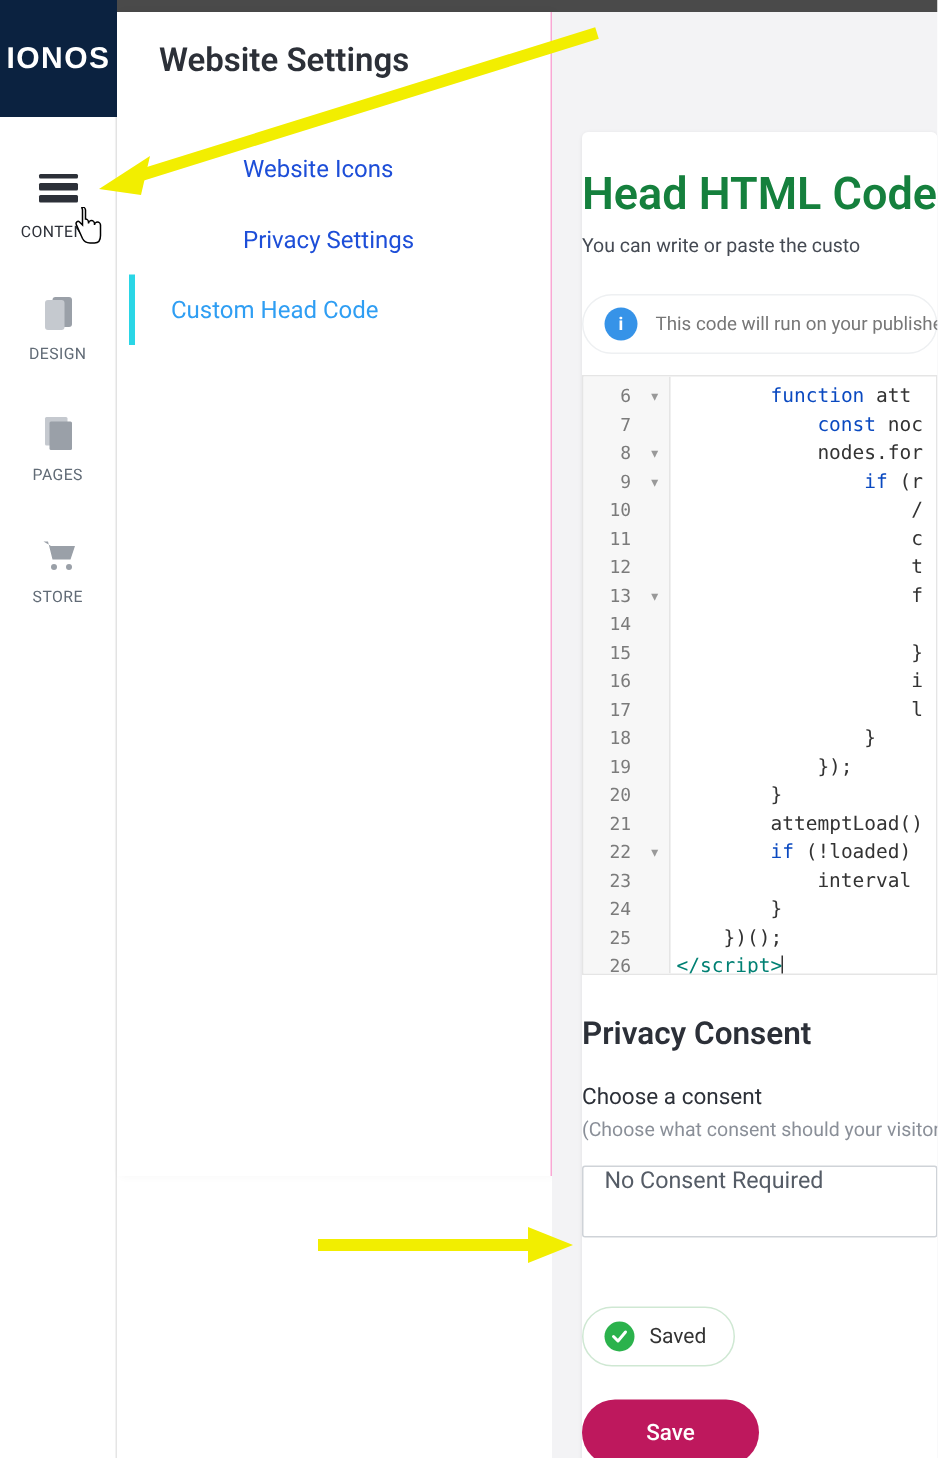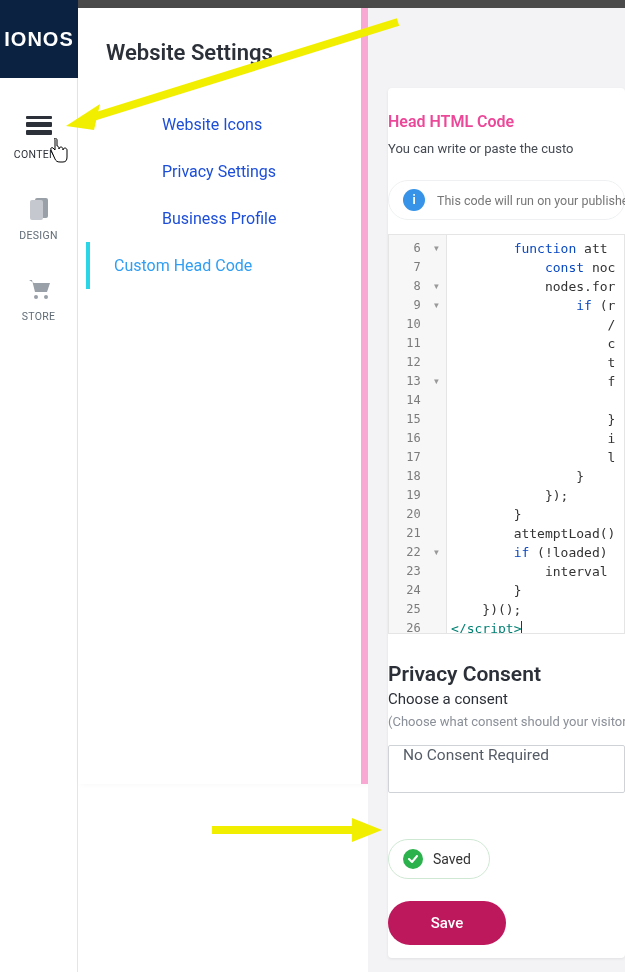--- a/index.html
+++ b/index.html
@@ -28,22 +28,22 @@
     .rail-item.active { color: #2c3038; }
     .rail-icon { width: 30px; height: 30px; margin-bottom: 6px; display: flex; align-items: center; justify-content: center; }
     .rail-label { font-size: 10.5px; letter-spacing: 0.3px; }
     .icon-hamburger div { height: 5px; background: #2c3038; margin-bottom: 3px; border-radius: 1px; }
     .icon-hamburger { width: 26px; }
     .icon-hamburger div:first-child { height: 3px; }
 
     
     .subbar {
       position: absolute; top: 8px; left: 78px; width: 290px; height: 776px;
-      background: #fff; padding: 20px 24px 20px 28px;
-      border-right: 7px solid #f9a8d4; box-shadow: 2px 0 6px rgba(0,0,0,0.04);
+      background: #fff; padding: 8px 24px 20px 28px;
+      border-right: 1px solid #f9a8d4; box-shadow: 2px 0 6px rgba(0,0,0,0.04);
     }
     .page-title {
       font-size: 22px; font-weight: 600; color: #2c3038; margin: 12px 0 36px 0;
     }
     .menu-item {
       font-size: 16px; color: #1d4ed8; padding: 14px 8px; cursor: pointer; position: relative; margin-left: 48px;
     }
     .menu-item.active {
       color: #2f9ef3;
       border-left: 4px solid #2ad6e6;
@@ -53,21 +53,21 @@
     
     .main {
       position: absolute; top: 8px; left: 368px; right: 0; height: 964px; background: #f3f3f5;
     }
     .card {
       margin: 80px 0 0 20px; background: #fff; border-radius: 4px;
       box-shadow: 0 1px 3px rgba(0,0,0,0.08); min-height: 870px;
       padding: 0; overflow: hidden;
     }
     .card-h { padding: 24px 0 10px 0; }
-    .card-title { font-size: 16px; font-weight: 600; color: #ec4899; padding: 0 0 10px 0; }
+    .card-title { font-size: 30px; font-weight: 600; color: #15803d; padding: 0 0 10px 0; }
     .card-sub { font-size: 13px; color: #454a53; white-space: nowrap; }
     .info-banner {
       margin: 14px 0 14px 0; height: 40px; border-radius: 30px;
       border: 1px solid #eef0f2; display: flex; align-items: center;
       padding: 0 14px; color: #777; font-size: 12.5px; white-space: nowrap;
     }
     .info-dot {
       width: 22px; height: 22px; border-radius: 50%; background: #3693e8;
       color: #fff; display: flex; align-items: center; justify-content: center;
       font-size: 12px; font-weight: 700; margin-right: 12px; flex-shrink: 0;
@@ -84,21 +84,21 @@
       font-size: 12px;
     }
     .gutter .ln { height: 19px; }
     .gutter .ln .fold { display: inline-block; width: 12px; color: #999; }
     .code { padding: 4px 0 4px 4px; line-height: 19px; font-size: 13px; color: #333; white-space: pre; }
     .kw { color: #0a49c0; }
     .tag { color: #008073; }
     .cursor { border-right: 1.5px solid #333; }
 
     
-    .sec-title { font-size: 21px; font-weight: 600; color: #2c3038; margin: 28px 0 4px 0; }
+    .sec-title { font-size: 21px; font-weight: 600; color: #2c3038; margin: 28px 0 20px 0; }
     .field-label { font-size: 15px; color: #2c3038; margin-bottom: 6px; }
     .field-hint { font-size: 13px; color: #8a8f98; margin-bottom: 16px; white-space: nowrap; }
     .select {
       border: 1px solid #cfd3d8; height: 48px; display: flex; align-items: flex-start;
       padding: 0 14px; font-size: 15.5px; color: #555c66; border-radius: 2px; cursor: pointer;
     }
 
     .saved-pill {
       margin-top: 46px; display: inline-flex; align-items: center;
       border: 1px solid #cfe8d3; border-radius: 22px; height: 40px;
@@ -149,40 +149,48 @@
         <svg width="28" height="28" viewBox="0 0 28 28">
             <g fill="#9aa0a8">
               <rect x="10" y="4" width="13" height="20" rx="2"></rect>
               <rect x="5" y="6" width="13" height="20" rx="2" fill="#c5c9cf"></rect>
             </g>
           </svg>
       </div>
       <div class="rail-label">DESIGN</div>
     </div>
 
+    <div class="rail-item">
+      <div class="rail-icon">
+        <svg width="28" height="28" viewBox="0 0 28 28">
+            <rect x="5" y="3" width="15" height="19" rx="1" fill="#c5c9cf"></rect>
+            <rect x="8" y="6" width="15" height="19" rx="1" fill="#9aa0a8"></rect>
+          </svg>
+      </div>
+      <div class="rail-label">PAGES</div>
+    </div>
 
     <div class="rail-item">
       <div class="rail-icon">
         <svg width="28" height="28" viewBox="0 0 28 28" fill="#9aa0a8">
             <path d="M4 5h3l3 12h12l3-9H9"></path>
             <circle cx="11" cy="22" r="2"></circle>
             <circle cx="21" cy="22" r="2"></circle>
           </svg>
       </div>
       <div class="rail-label">STORE</div>
     </div>
 
   </div>
 </div>
 
 <div class="subbar">
   <h1 class="page-title">Website Settings</h1>
   <div class="menu-item">Website Icons</div>
   <div class="menu-item">Privacy Settings</div>
-  <div class="menu-item">Business Profile</div>
   <div class="menu-item active">Custom Head Code</div>
 </div>
 
 <div class="main">
   <div class="card">
 
     <div class="card-h" style="padding-left:0;">
       <div class="card-title">Head HTML Code</div>
       <div class="card-sub">You can write or paste the custo</div>
     </div>

